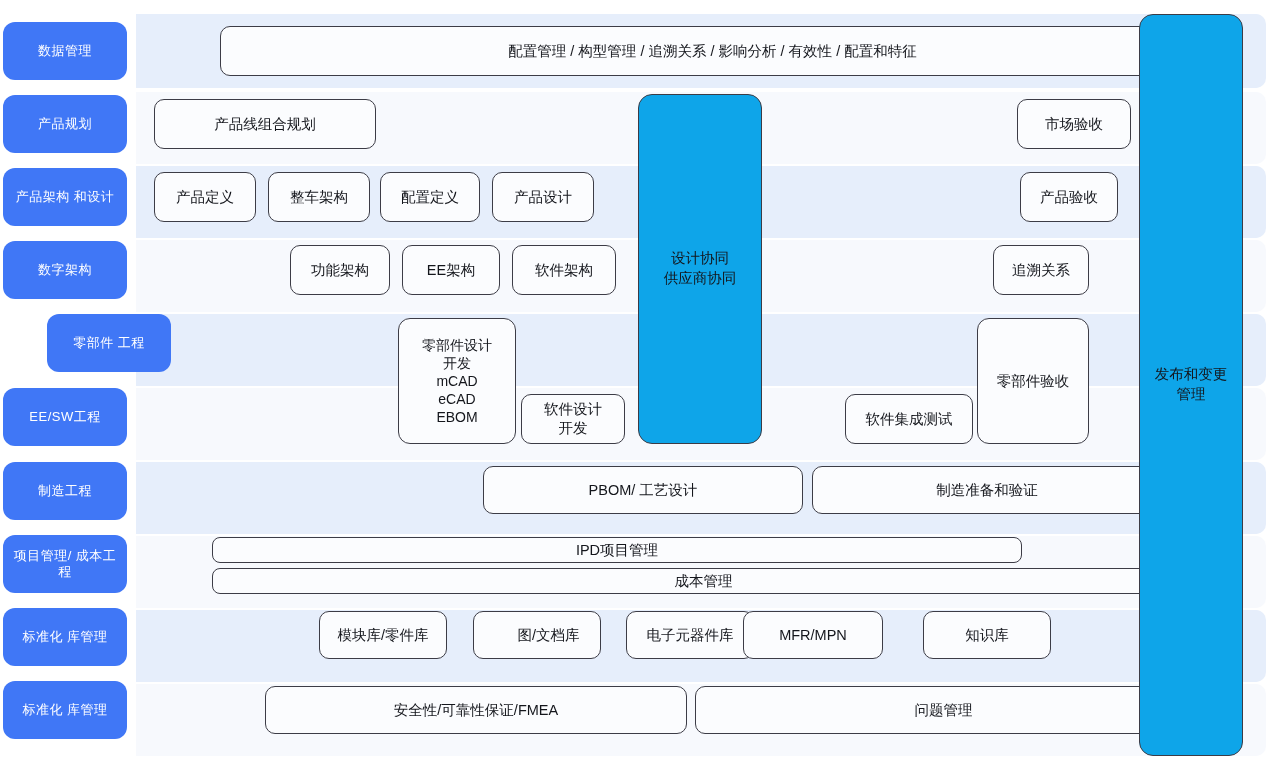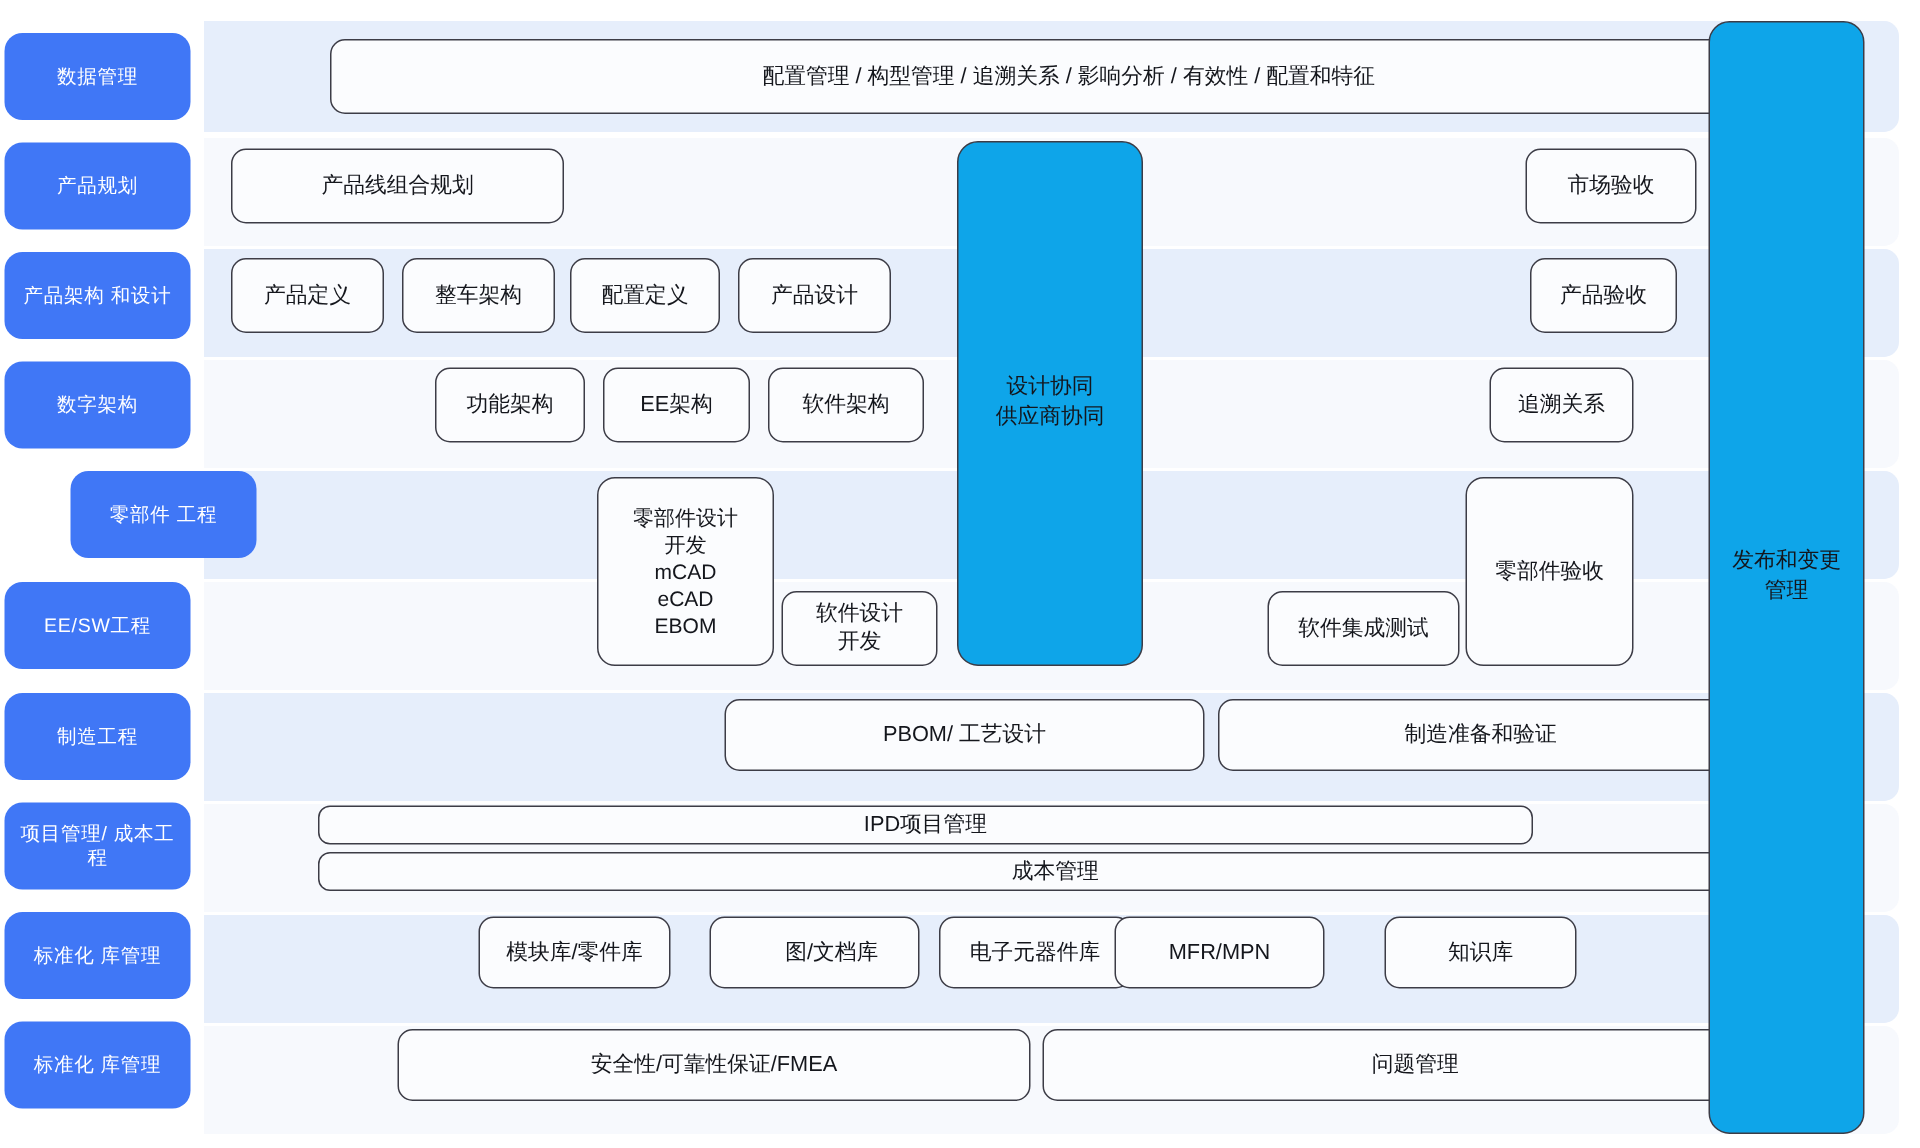--- a/index.html
+++ b/index.html
@@ -208,21 +208,21 @@
   <div class="box pill" style="left:212px; top:537px; width:810px; height:26px;">
     <span>IPD项目管理</span>
   </div>
   <div class="box pill" style="left:212px; top:568px; width:983px; height:26px;">
     <span>成本管理</span>
   </div>
 
   <div class="box" style="left:319px; top:611px; width:128px; height:48px;">
     <span>模块库/零件库</span>
   </div>
-  <div class="box" style="left:473px; top:611px; width:140px; height:48px;padding-left:29px;">
+  <div class="box" style="left:473px; top:611px; width:128px; height:48px;padding-left:29px;">
     <span>图/文档库</span>
   </div>
   <div class="box" style="left:626px; top:611px; width:128px; height:48px;">
     <span>电子元器件库</span>
   </div>
   <div class="box" style="left:743px; top:611px; width:140px; height:48px;border-radius:10px;">
     <span>MFR/MPN</span>
   </div>
   <div class="box" style="left:923px; top:611px; width:128px; height:48px;">
     <span>知识库</span>

